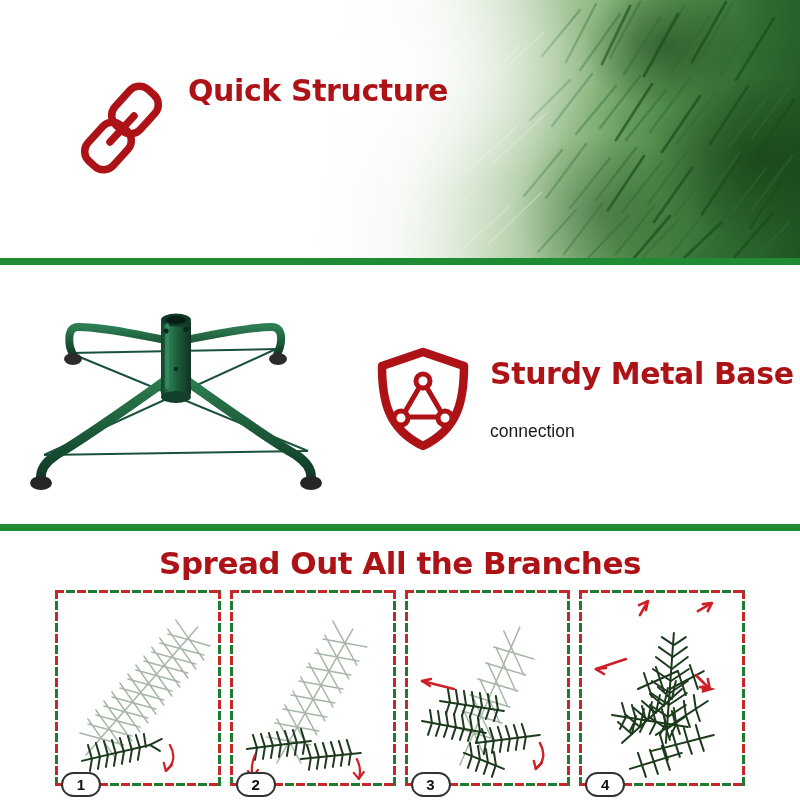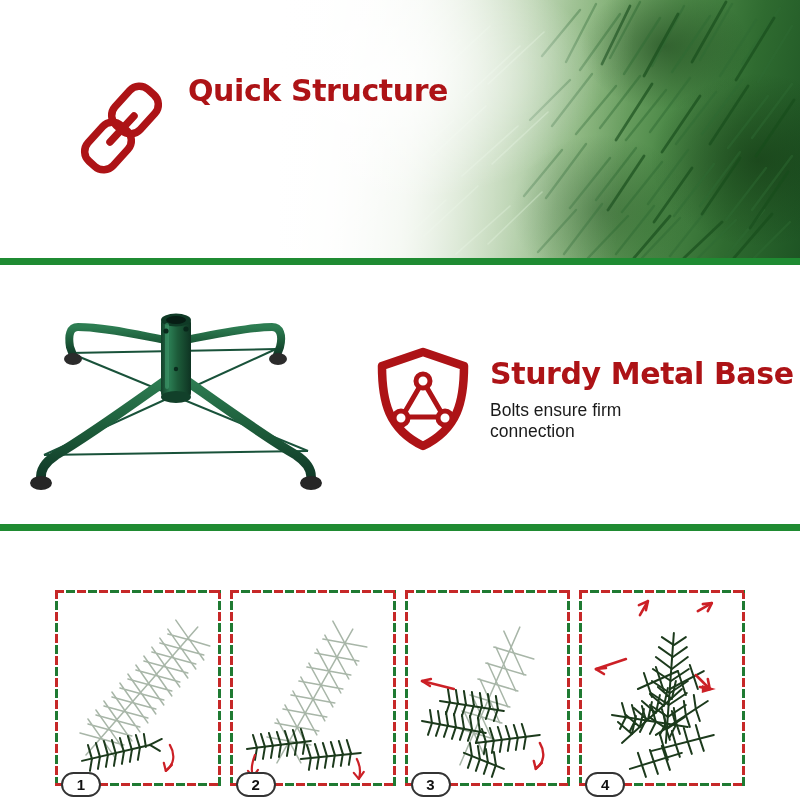--- a/index.html
+++ b/index.html
@@ -304,30 +304,31 @@
           <g fill="#ffffff" stroke="#AD1316" stroke-width="5">
             <circle cx="51" cy="36" r="7"></circle>
             <circle cx="73" cy="73" r="7"></circle>
             <circle cx="29" cy="73" r="7"></circle>
           </g>
         </svg>
       </div>
       <div class="text-slot">
         <div class="feature-title">Sturdy Metal Base</div>
         <div class="feature-sub">
-          <span>Bolts ensure firm</span><br>
+          <br>
           <span>connection</span>
         </div>
       </div>
     </div>
   </div>
 
   <div class="divider divider-2"></div>
 
   <div class="section-steps">
+    <div class="steps-heading">Spread Out All the Branches</div>
 
     <div class="steps-row">
 
       <div class="step-panel">
         <div class="dash-border"></div>
         <div class="step-art">
           <svg viewBox="0 0 160 190" width="100%" height="100%">
             <g stroke="#a8b6a8" stroke-width="1.5" stroke-linecap="round" fill="none">
               <path d="M28 162 L140 34"></path>
               <g>

